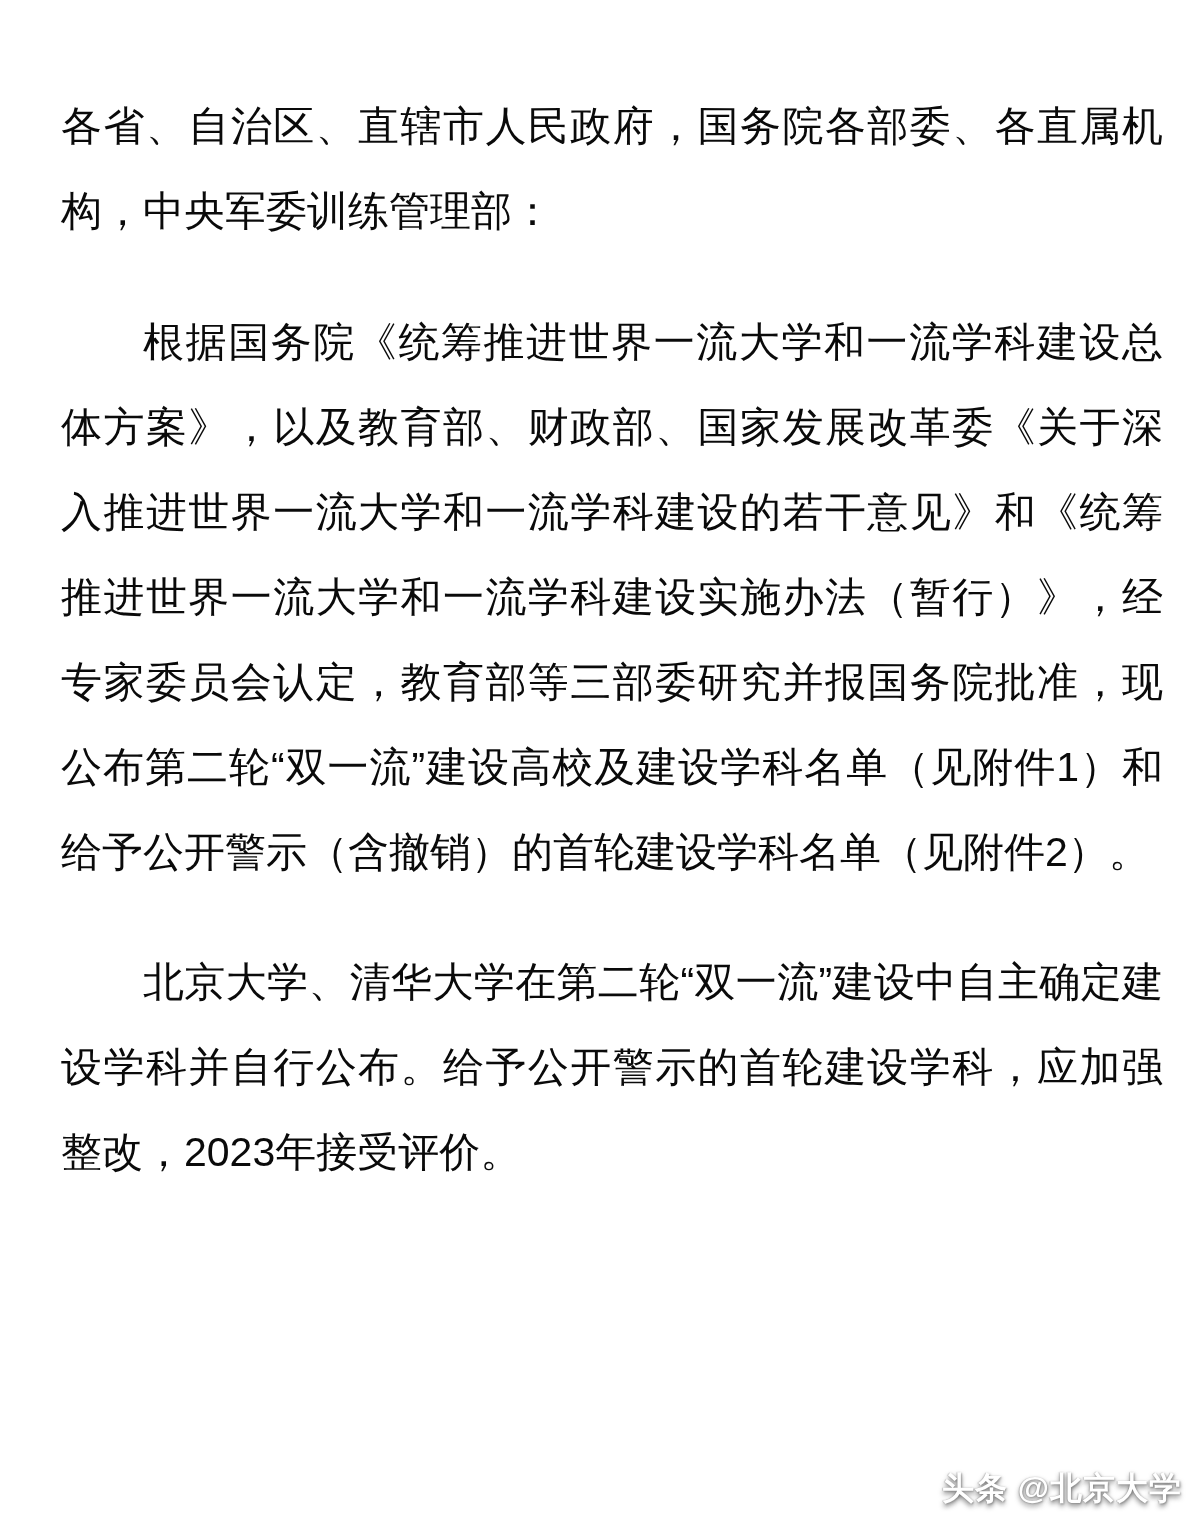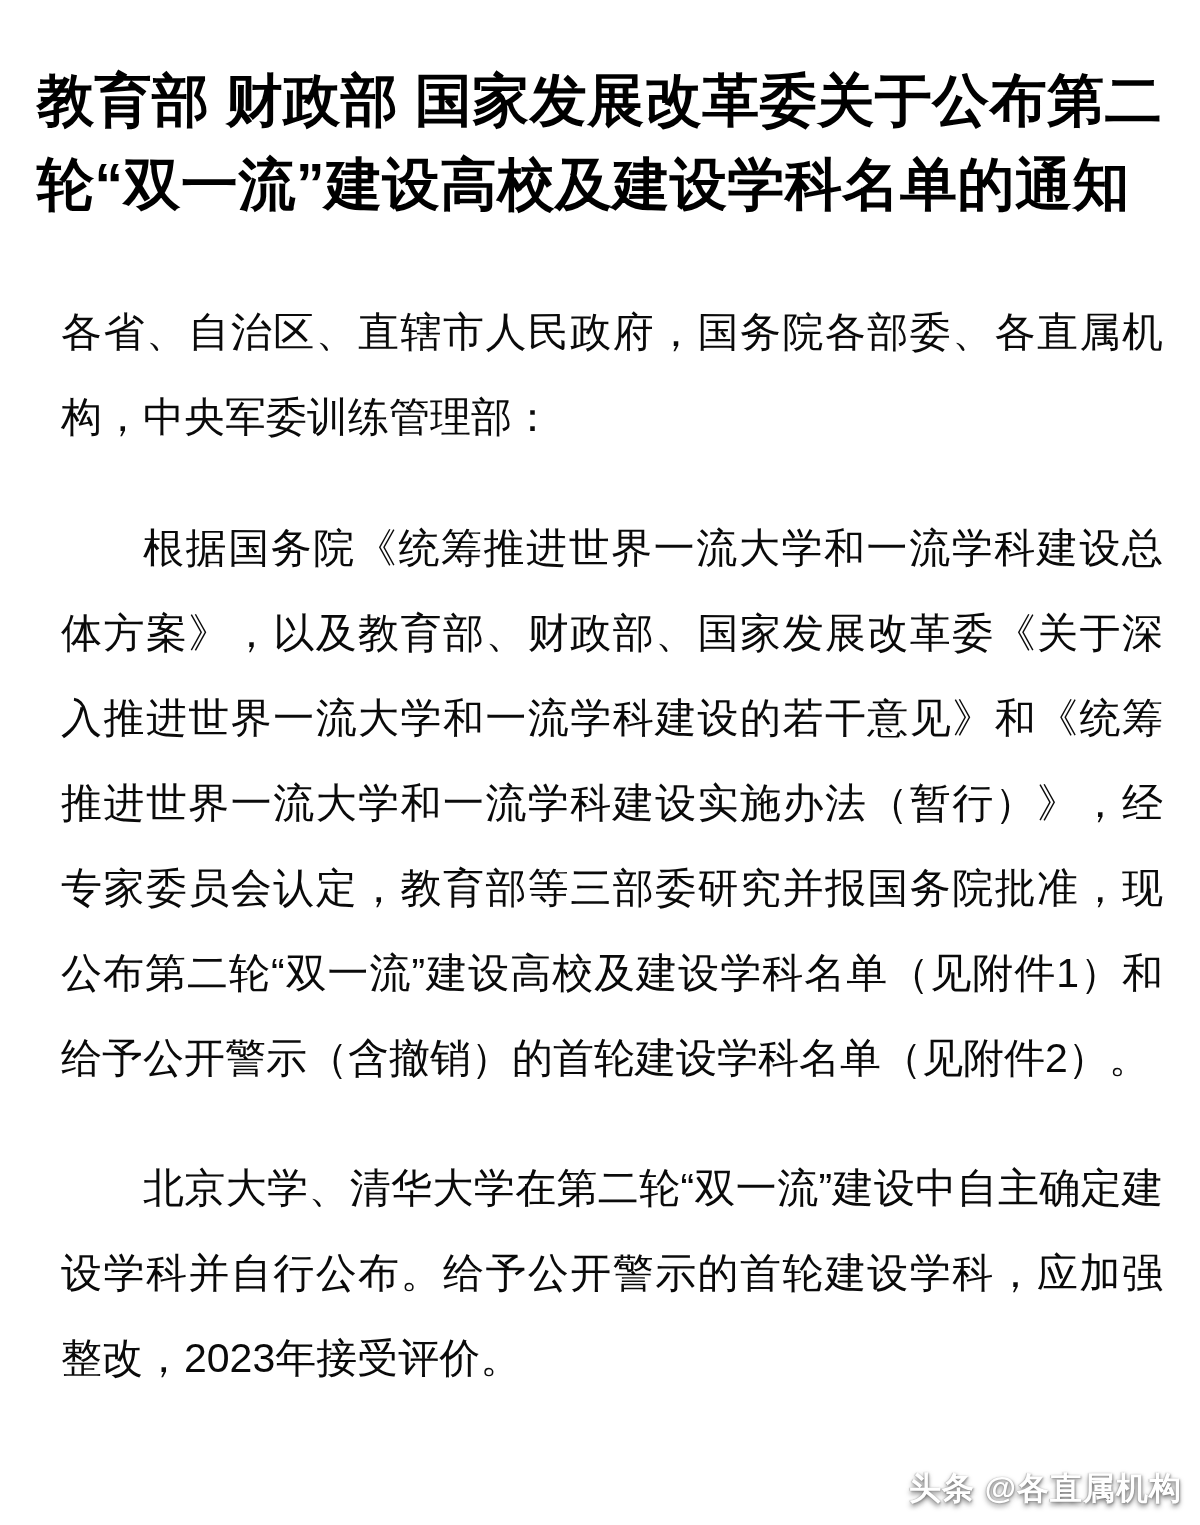--- a/index.html
+++ b/index.html
@@ -73,27 +73,23 @@
       1px 1px 2px rgba(135,135,135,0.7),
       -1px 0 1px rgba(160,160,160,0.5);
     white-space: nowrap;
   }
 </style>
 </head>
 <body>
 
 <div class="page">
 
-  <h1 class="doc-title">
-    <span class="title-line">教育部 财政部 国家发展改革委关于公布第二</span>
-    <span class="title-line">轮“双一流”建设高校及建设学科名单的通知</span>
-  </h1>
 
 
   <div class="para addressee">各省、自治区、直辖市人民政府，国务院各部委、各直属机构，中央军委训练管理部：</div>
 
   <div class="para body-para first">根据国务院《统筹推进世界一流大学和一流学科建设总体方案》，以及教育部、财政部、国家发展改革委《关于深入推进世界一流大学和一流学科建设的若干意见》和《统筹推进世界一流大学和一流学科建设实施办法（暂行）》，经专家委员会认定，教育部等三部委研究并报国务院批准，现公布第二轮“双一流”建设高校及建设学科名单（见附件1）和给予公开警示（含撤销）的首轮建设学科名单（见附件2）。</div>
 
   <div class="para body-para second">北京大学、清华大学在第二轮“双一流”建设中自主确定建设学科并自行公布。给予公开警示的首轮建设学科，应加强整改，2023年接受评价。</div>
 
 </div>
 
-<div class="watermark">头条 @各直属机构</div>
+<div class="watermark">头条 @北京大学</div>
 
 </body></html>

